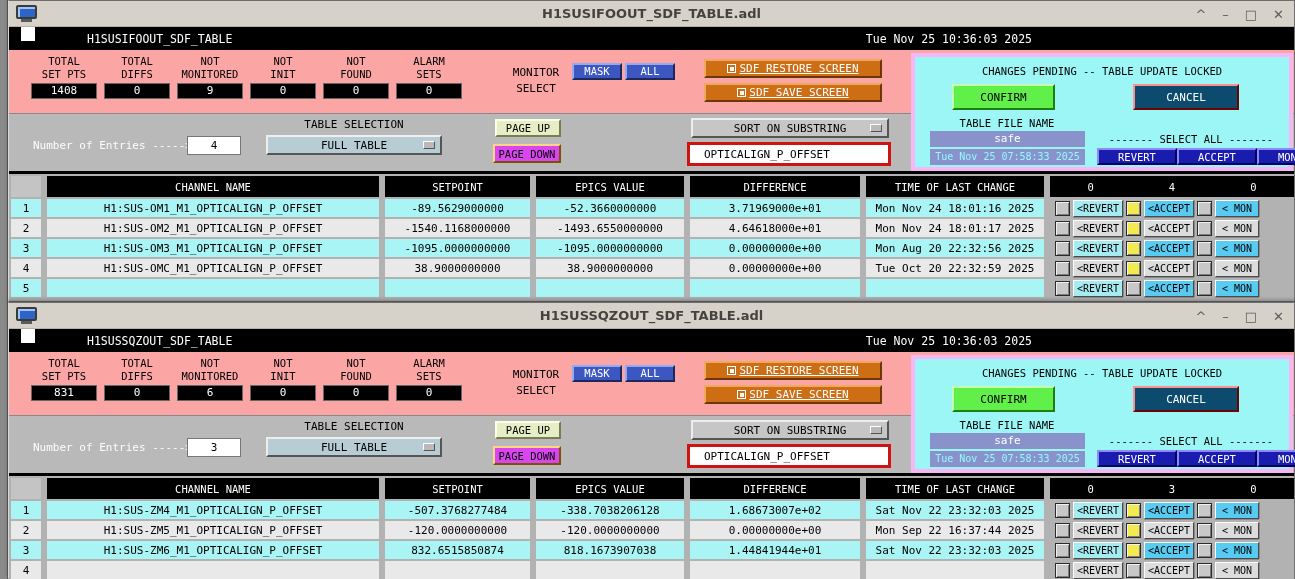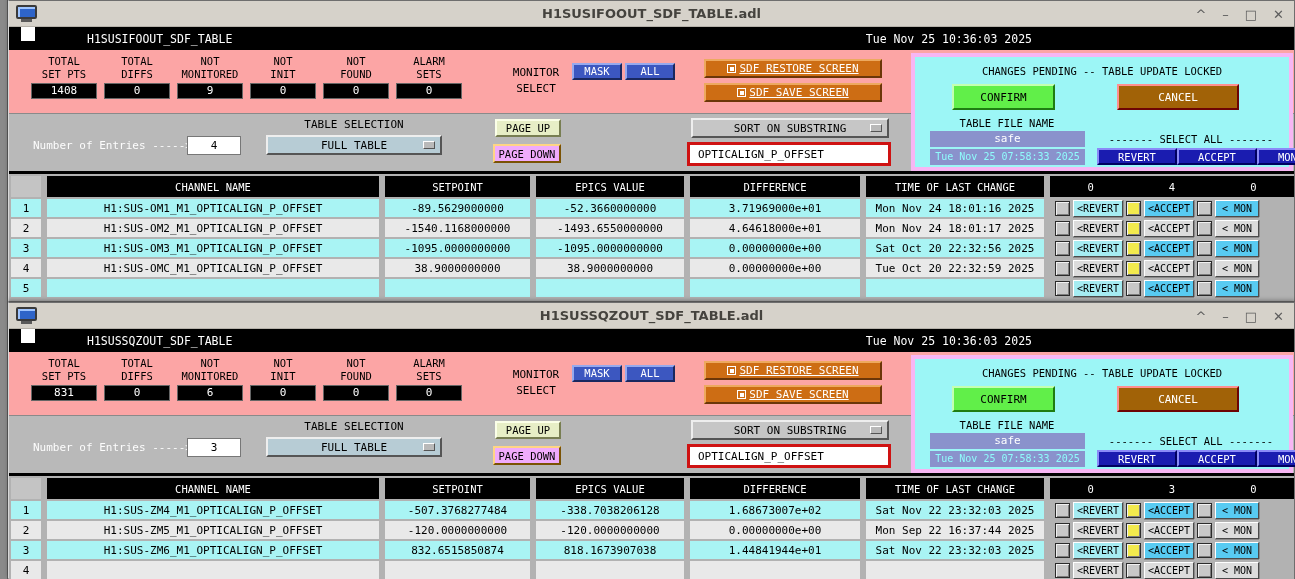--- a/index.html
+++ b/index.html
@@ -39,40 +39,40 @@
   .sdfbtns { position:absolute; left:695px; top:9px; display:flex; flex-direction:column; gap:5px; }
   .orangebtn { width:178px; height:19px; background:#cd6d14; color:#fff; font-family:inherit; font-size:11px; border:2px solid; border-color:#eda95f #6b3608 #6b3608 #eda95f; display:flex; align-items:center; justify-content:center;text-decoration:underline; }
   .sdfglyph { width:9px; height:9px; border:1px solid #fff; margin-right:3px; position:relative; display:inline-block; }
   .sdfglyph::after { content:""; position:absolute; left:2px; top:2px; width:4px; height:4px; background:#fff; }
 
   
   .pinkpanel { position:absolute; left:902px; top:52px; width:382px; height:118px; border:4px solid #f7b6f4; background:#9cf6f6; z-index:5; }
   .cp-title { text-align:center; margin-top:8px; font-size:10.5px; color:#000; }
   .cp-btnrow { margin-top:7px; display:flex; justify-content:space-between; padding:0 50px 0 37px; }
   .confirmbtn { width:103px; height:26px; background:#61ef49; color:#000; font-family:inherit; font-size:11px; border:2px solid; border-color:#c4ffb2 #1f7d12 #1f7d12 #c4ffb2; }
-  .cancelbtn { width:122px; height:26px; background:#a16207; color:#fff; font-family:inherit; font-size:11px; border:2px solid; border-color:#ff8f8f #6d0404 #6d0404 #ff8f8f; }
+  .cancelbtn { width:106px; height:26px; background:#0c4a6e; color:#fff; font-family:inherit; font-size:11px; border:2px solid; border-color:#ff8f8f #6d0404 #6d0404 #ff8f8f; }
   .cp-filelabel { position:absolute; left:12px; top:60px; width:160px; text-align:center; font-size:10.5px; }
   .cp-file { position:absolute; left:15px; top:74px; width:155px; height:16px; background:#8a92cc; color:#fff; text-align:center; font-size:11px; line-height:16px; }
   .cp-filetime { position:absolute; left:15px; top:92px; width:155px; height:16px; background:#8a92cc; color:#8ffcfc; text-align:center; font-size:10px; line-height:16px; }
   .cp-selectall { position:absolute; left:182px; top:76px; width:188px; text-align:center; font-size:10.5px; }
   .cp-sabtns { position:absolute; left:182px; top:91px; width:188px; display:flex; justify-content:space-between; }
   .navysm { height:17px; background:#1a1cb0; color:#fff; font-family:inherit; font-size:10.5px; border:2px solid; border-color:#8a8af8 #000060 #000060 #8a8af8; padding:0 19px; }
 
   
   .grayband { height:57px; background:#b9b9b9; position:relative; }
   .noe-label { position:absolute; left:24px; top:25px; font-size:11px; color:#fdfdfd; }
   .noe-input { position:absolute; left:178px; top:22px; width:54px; height:19px; background:#fff; border:1px solid #777; font-family:inherit; font-size:11px; text-align:center; }
   .tsel-label { position:absolute; left:257px; top:4px; width:176px; text-align:center; font-size:11px; }
   .dd { position:absolute; height:20px; border:2px solid; border-color:#eee #555 #555 #eee; font-size:11px; display:flex; align-items:center; justify-content:center; }
   .dd-h { position:absolute; right:5px; top:50%; transform:translateY(-50%); width:12px; height:8px; background:inherit; border:1px solid; border-color:#fff #555 #555 #fff; background:#b9b9b9; }
   .tsel-dd { left:257px; top:21px; width:176px; background:#b7ccd5; }
   .sort-dd { left:682px; top:4px; width:198px; background:#c6c6c6; }
   .pageup { position:absolute; left:486px; top:5px; width:66px; height:18px; background:#e7eec6; color:#000; font-family:inherit; font-size:10.5px; border:2px solid; border-color:#fbffe8 #787e52 #787e52 #fbffe8; }
-  .pagedown { position:absolute; left:484px; top:30px; width:68px; height:19px; background:#f0abfc; color:#000; font-family:inherit; font-size:10.5px; border:2px solid; border-color:#ffd584 #7a5204 #7a5204 #ffd584; }
-  .sort-input { position:absolute; left:678px; top:28px; width:204px; height:24px; background:#fff; border:3px solid #cf1212; font-family:inherit; font-size:11px; padding-left:8px; color:#000; }
+  .pagedown { position:absolute; left:484px; top:30px; width:68px; height:19px; background:#d946ef; color:#000; font-family:inherit; font-size:10.5px; border:2px solid; border-color:#ffd584 #7a5204 #7a5204 #ffd584; }
+  .sort-input { position:absolute; left:678px; top:28px; width:204px; height:24px; background:#fff; border:3px solid #cf1212; font-family:inherit; font-size:11px; padding-left:14px; color:#000; }
 
   
   .tablearea { background:#b2b2b2; }
   .trule { height:3px; background:#000; }
   .tgrid { display:grid; grid-template-columns:30px 332px 145px 148px 170px 178px 1fr; column-gap:6px; padding-left:2px; margin-top:2px; }
   .hc { height:21px; background:#000; color:#fff; font-size:10.5px; display:flex; align-items:center; justify-content:center; }
   .numh { background:#c4c4c4; }
   .counts { display:flex; }
   .counts span { flex:1; text-align:center; }
   .c { height:18px; font-size:11px; color:#000; display:flex; align-items:center; justify-content:center; background:#e9e9e9; overflow:hidden; white-space:nowrap; }
@@ -243,21 +243,21 @@
             <span class="cb cb3"></span>
             <button class="mbtn mo">&lt; MON</button>
           </div>
       </div>
       <div class="tgrid trow cyan pending active">
         <div class="c">3</div>
         <div class="c">H1:SUS-OM3_M1_OPTICALIGN_P_OFFSET</div>
         <div class="c">-1095.0000000000</div>
         <div class="c">-1095.0000000000</div>
         <div class="c">0.00000000e+00</div>
-        <div class="c">Sat Oct 20 22:32:56 2025</div>
+        <div class="c">Mon Aug 20 22:32:56 2025</div>
         <div class="ctrls">
             <span class="cb cb1"></span>
             <button class="mbtn rv">&lt;REVERT</button>
             <span class="cb cb2"></span>
             <button class="mbtn ac">&lt;ACCEPT</button>
             <span class="cb cb3"></span>
             <button class="mbtn mo">&lt; MON</button>
           </div>
       </div>
       <div class="tgrid trow gray pending">

